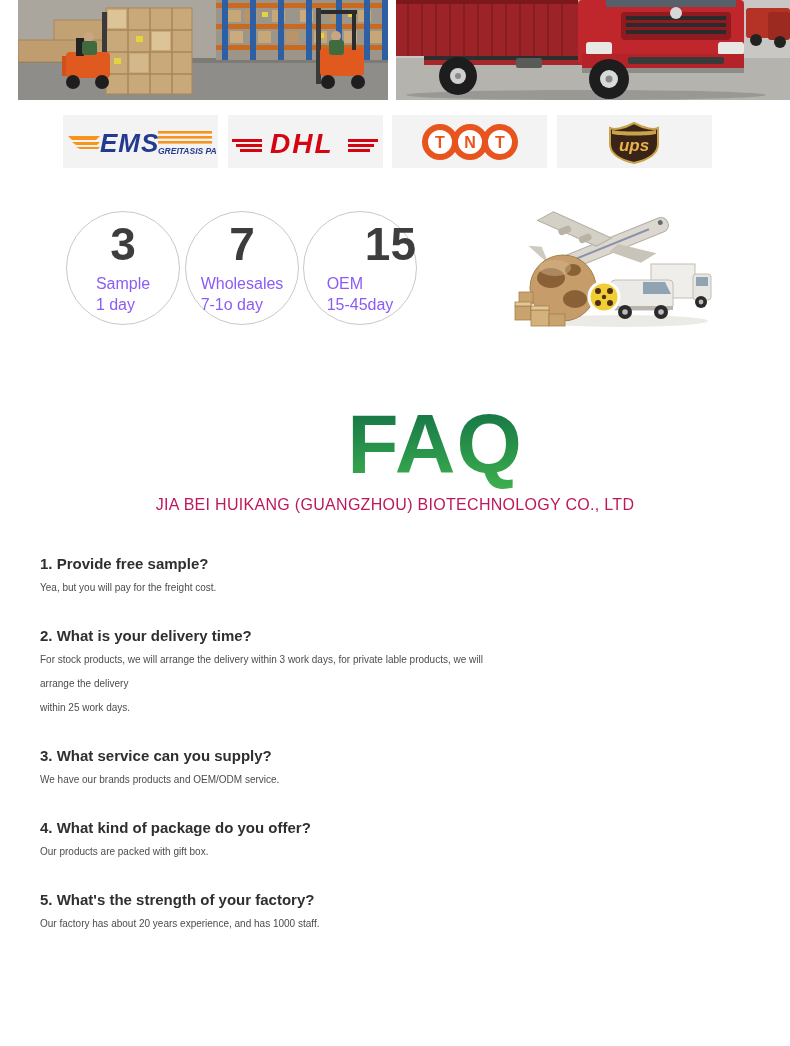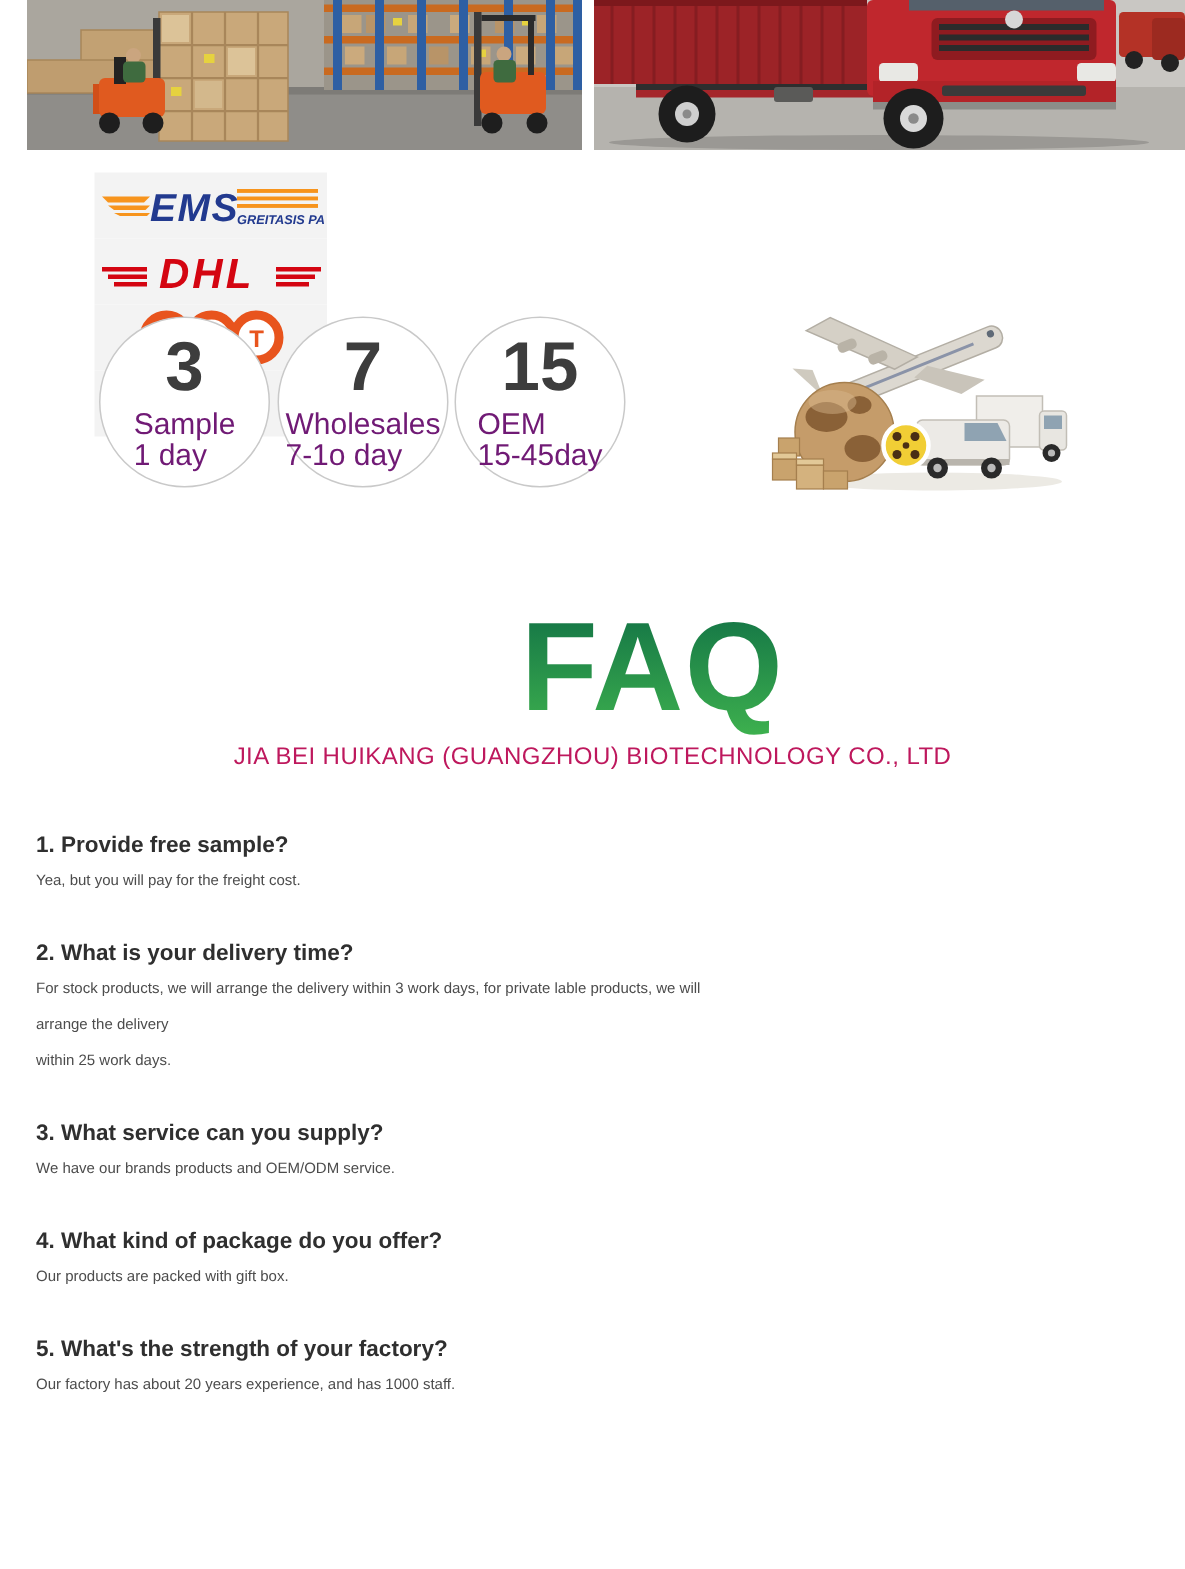--- a/index.html
+++ b/index.html
@@ -3,36 +3,36 @@
 <meta charset="utf-8">
 <style>
   html,body{margin:0;padding:0;background:#ffffff;}
   body{width:790px;height:1046px;font-family:"Liberation Sans",sans-serif;position:relative;overflow:hidden;}
   .page{position:relative;width:790px;height:1046px;background:#fff;}
 
   .hero-left{position:absolute;left:18px;top:0;width:370px;height:100px;}
   .hero-right{position:absolute;left:396px;top:0;width:394px;height:100px;}
   .hero-left svg,.hero-right svg{display:block;width:100%;height:100%;}
 
-  .couriers{position:absolute;left:63px;top:115px;width:649px;height:53px;display:flex;justify-content:space-between;flex-direction:column;}
+  .couriers{position:absolute;left:63px;top:115px;width:649px;height:53px;display:flex;justify-content:space-between;}
   .courier-tile{width:155px;height:53px;background:#f3f3f3;display:flex;align-items:center;justify-content:center;}
   .courier-tile svg{display:block;}
 
   .stat-circle{position:absolute;top:211px;width:114px;height:114px;border:1px solid #c9c9c9;border-radius:50%;box-sizing:border-box;background:#fff;display:flex;flex-direction:column;justify-content:center;text-align:center;}
-  .stat-c1{left:66px;} .stat-c2{left:185px;} .stat-c3{left:303px;}
+  .stat-c1{left:66px;} .stat-c2{left:185px;} .stat-c3{left:303px;align-items:flex-end;}
   .stat-number{font-size:46px;font-weight:bold;color:#3d3d3d;line-height:1;margin-bottom:6px;}
-  .stat-labels{width:fit-content;margin:0 auto;text-align:left;font-size:20px;line-height:21px;color:#701a75;}
+  .stat-labels{width:fit-content;margin:0 auto;text-align:left;font-size:16px;line-height:21px;color:#8b5cf6;}
 
   .logistics{position:absolute;left:513px;top:178px;width:199px;height:155px;}
   .logistics svg{display:block;width:100%;height:100%;}
 
   .faq-title{position:absolute;top:398px;left:0;width:790px;text-align:center;font-size:84px;font-weight:bold;letter-spacing:1px;line-height:92px;background:linear-gradient(180deg,#0f6e45 0%,#3db04e 100%);-webkit-background-clip:text;background-clip:text;color:transparent;margin-left:40px;}
   .company{position:absolute;top:496px;left:0;width:790px;text-align:center;font-size:16px;color:#be185d;letter-spacing:0.3px;}
 
-  .faq-list{position:absolute;left:24px;top:552px;width:745px;}
+  .faq-list{position:absolute;left:40px;top:552px;width:745px;}
   .faq-item{margin-bottom:24px;}
   .faq-q{font-size:15px;font-weight:bold;color:#2f2f2f;line-height:24px;}
   .faq-a-line{font-size:10px;color:#4c4c4c;line-height:24px;white-space:nowrap;}
 </style>
 </head>
 <body>
 
 <div class="page">
 
   <div class="hero-left">

